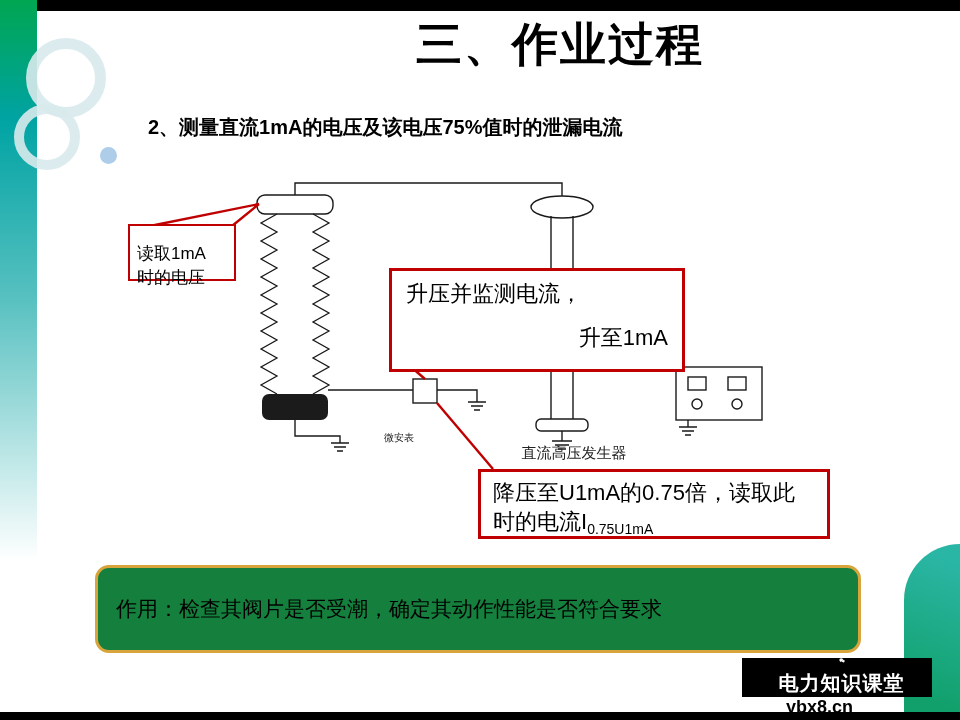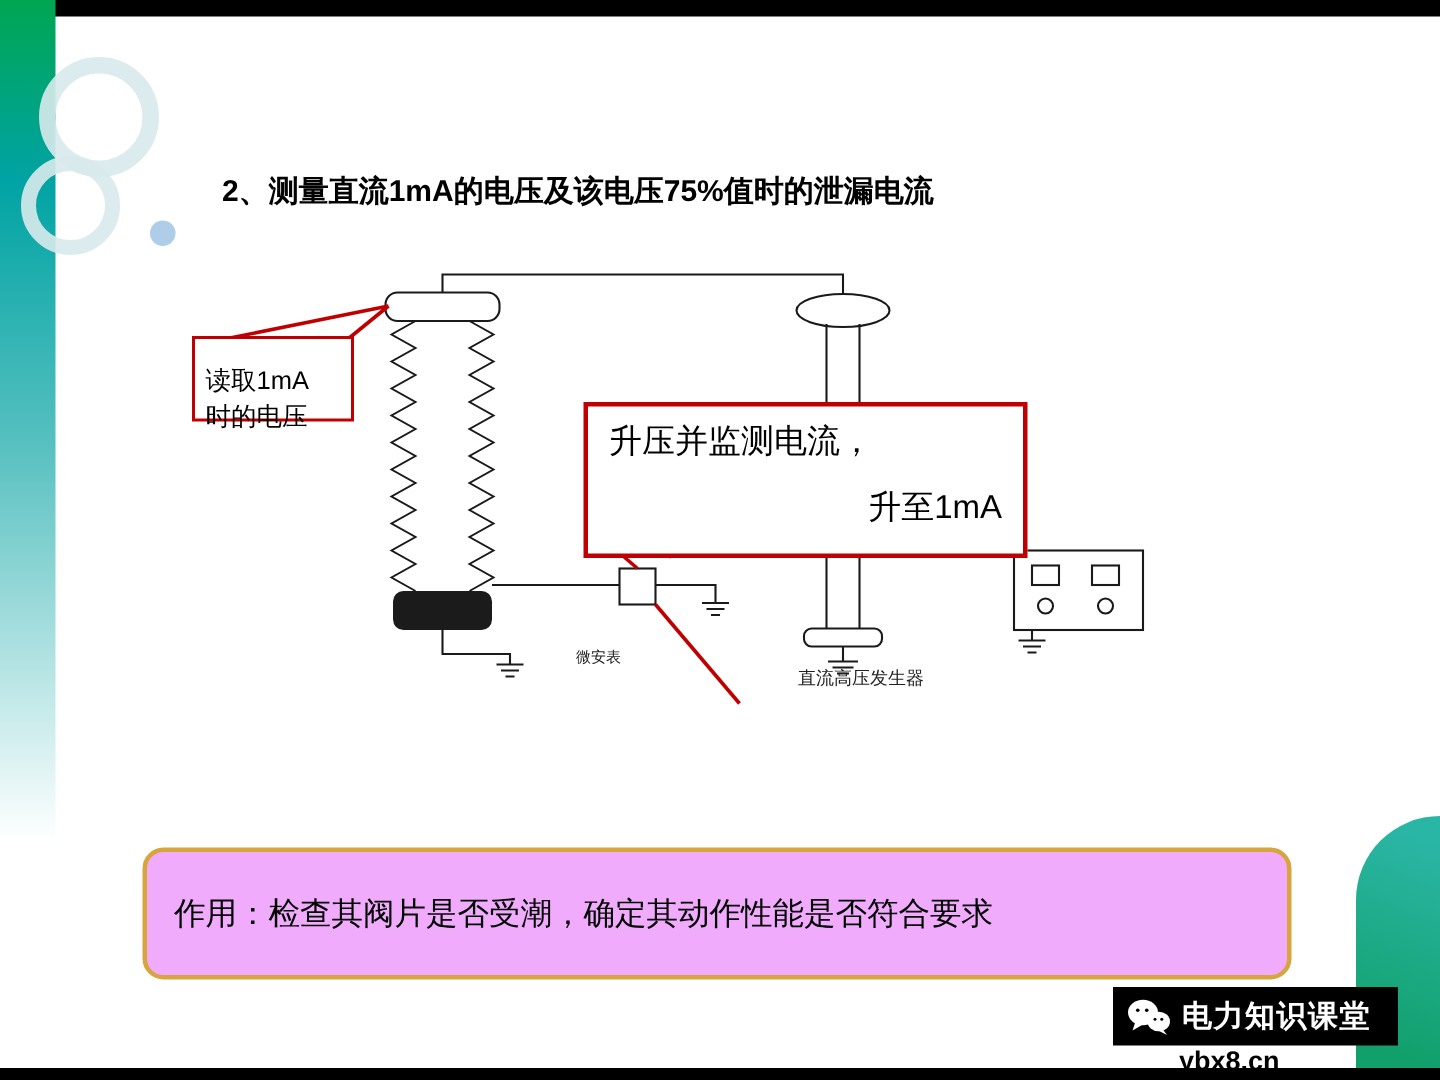--- a/index.html
+++ b/index.html
@@ -27,61 +27,62 @@
   
   .title {
     position:absolute; left:160px; top:14px; width:800px; text-align:center;
     font-size:46px; font-weight:700; letter-spacing:2px;
   }
   .subtitle { position:absolute; left:148px; top:114px; font-size:20px; font-weight:700; }
   
   svg.diagram { position:absolute; left:0; top:0; width:960px; height:720px; }
   .diagram-label { position:absolute; color:#222; }
   .lbl-micro { left:384px; top:387px; font-size:10px;margin-top:44px; }
-  .lbl-gen   { left:512px; top:444px; width:124px; text-align:center; font-size:12px; }
+  .lbl-gen   { left:512px; top:444px; width:124px; text-align:center; font-size:15px; }
   .lbl-plus  { left:443px; top:361px; font-size:13px; }
   
   .callout {
     position:absolute; box-sizing:border-box; background:#fff;
     border:3px solid #c00000; color:#000;
   }
   .co1 { left:128px; top:224px; width:108px; height:57px; border-width:2px;
          font-size:17px; line-height:1.4; padding:16px 7px; }
   .co2 { left:389px; top:268px; width:296px; height:104px; font-size:22px; padding:8px 14px; }
   .co2 .l2 { margin-top:14px;text-align:right; }
   .co3 { left:478px; top:469px; width:352px; height:70px; font-size:22px;
          line-height:1.3; padding:7px 12px; }
   .co3 sub { font-size:14px; }
   
   .purpose {
     position:absolute; box-sizing:border-box; left:95px; top:565px; width:766px; height:88px;
-    border:3px solid #d8a43c; border-radius:14px; background:#f0abfc;
+    border:3px solid #d8a43c; border-radius:14px; background:#15803d;
     display:flex; align-items:center; padding-left:18px; font-size:21px;
   }
   
   .brand {
     position:absolute; left:742px; top:658px; width:190px; height:39px; background:#000;
-    display:flex; align-items:center; gap:7px; padding-left:9px; box-sizing:border-box;
+    display:flex; align-items:center; gap:7px; padding-left:9px; box-sizing:border-box;flex-direction:column;
   }
   .brand-text { color:#fff; font-size:20px; font-weight:700; letter-spacing:1px; }
   .watermark  { position:absolute; left:786px; top:697px; font-size:18px; font-weight:700; color:#000; }
 </style>
 </head>
 <body>
 
 <div class="slide">
 
   <div class="top-bar"></div>
   <div class="left-strip"></div>
   <div class="ring ring1"></div>
   <div class="ring ring2"></div>
   <div class="dot"></div>
   <div class="corner-accent"></div>
   <div class="bottom-bar"></div>
 
+  <div class="title">三、作业过程</div>
   <div class="subtitle">2、测量直流1mA的电压及该电压75%值时的泄漏电流</div>
 
   <svg class="diagram" viewBox="0 0 960 720">
     <g stroke="#1a1a1a" stroke-width="1.4" fill="none">
       <path d="M295,196 V183 H562 V197"></path>
       <path d="M328,390 H413"></path>
       <path d="M437,390 H477 V402"></path>
       <path d="M295,420 V436 H340 V443"></path>
       <path d="M562,431 V441"></path>
       <path d="M688,420 V427"></path>
@@ -127,20 +128,26 @@
   <div class="callout co1">
     <div>读取1mA</div>
     <div>时的电压</div>
   </div>
 
   <div class="callout co2">
     <div class="l1">升压并监测电流，</div>
     <div class="l2">升至1mA</div>
   </div>
 
+  <div class="callout co3">
+    <div>降压至U1mA的0.75倍，读取此</div>
+    <div>
+      <span>时的电流I</span><sub>0.75U1mA</sub>
+    </div>
+  </div>
 
   <div class="purpose">
     <span>作用：检查其阀片是否受潮，确定其动作性能是否符合要求</span>
   </div>
 
   <div class="brand">
     <svg width="30" height="26" viewBox="0 0 30 26">
       <ellipse cx="11" cy="10" rx="10" ry="8.5" fill="#fff"></ellipse>
       <polygon points="6,16 4,22 11,18" fill="#fff"></polygon>
       <ellipse cx="21.5" cy="16" rx="7.5" ry="6.5" fill="#fff"></ellipse>

